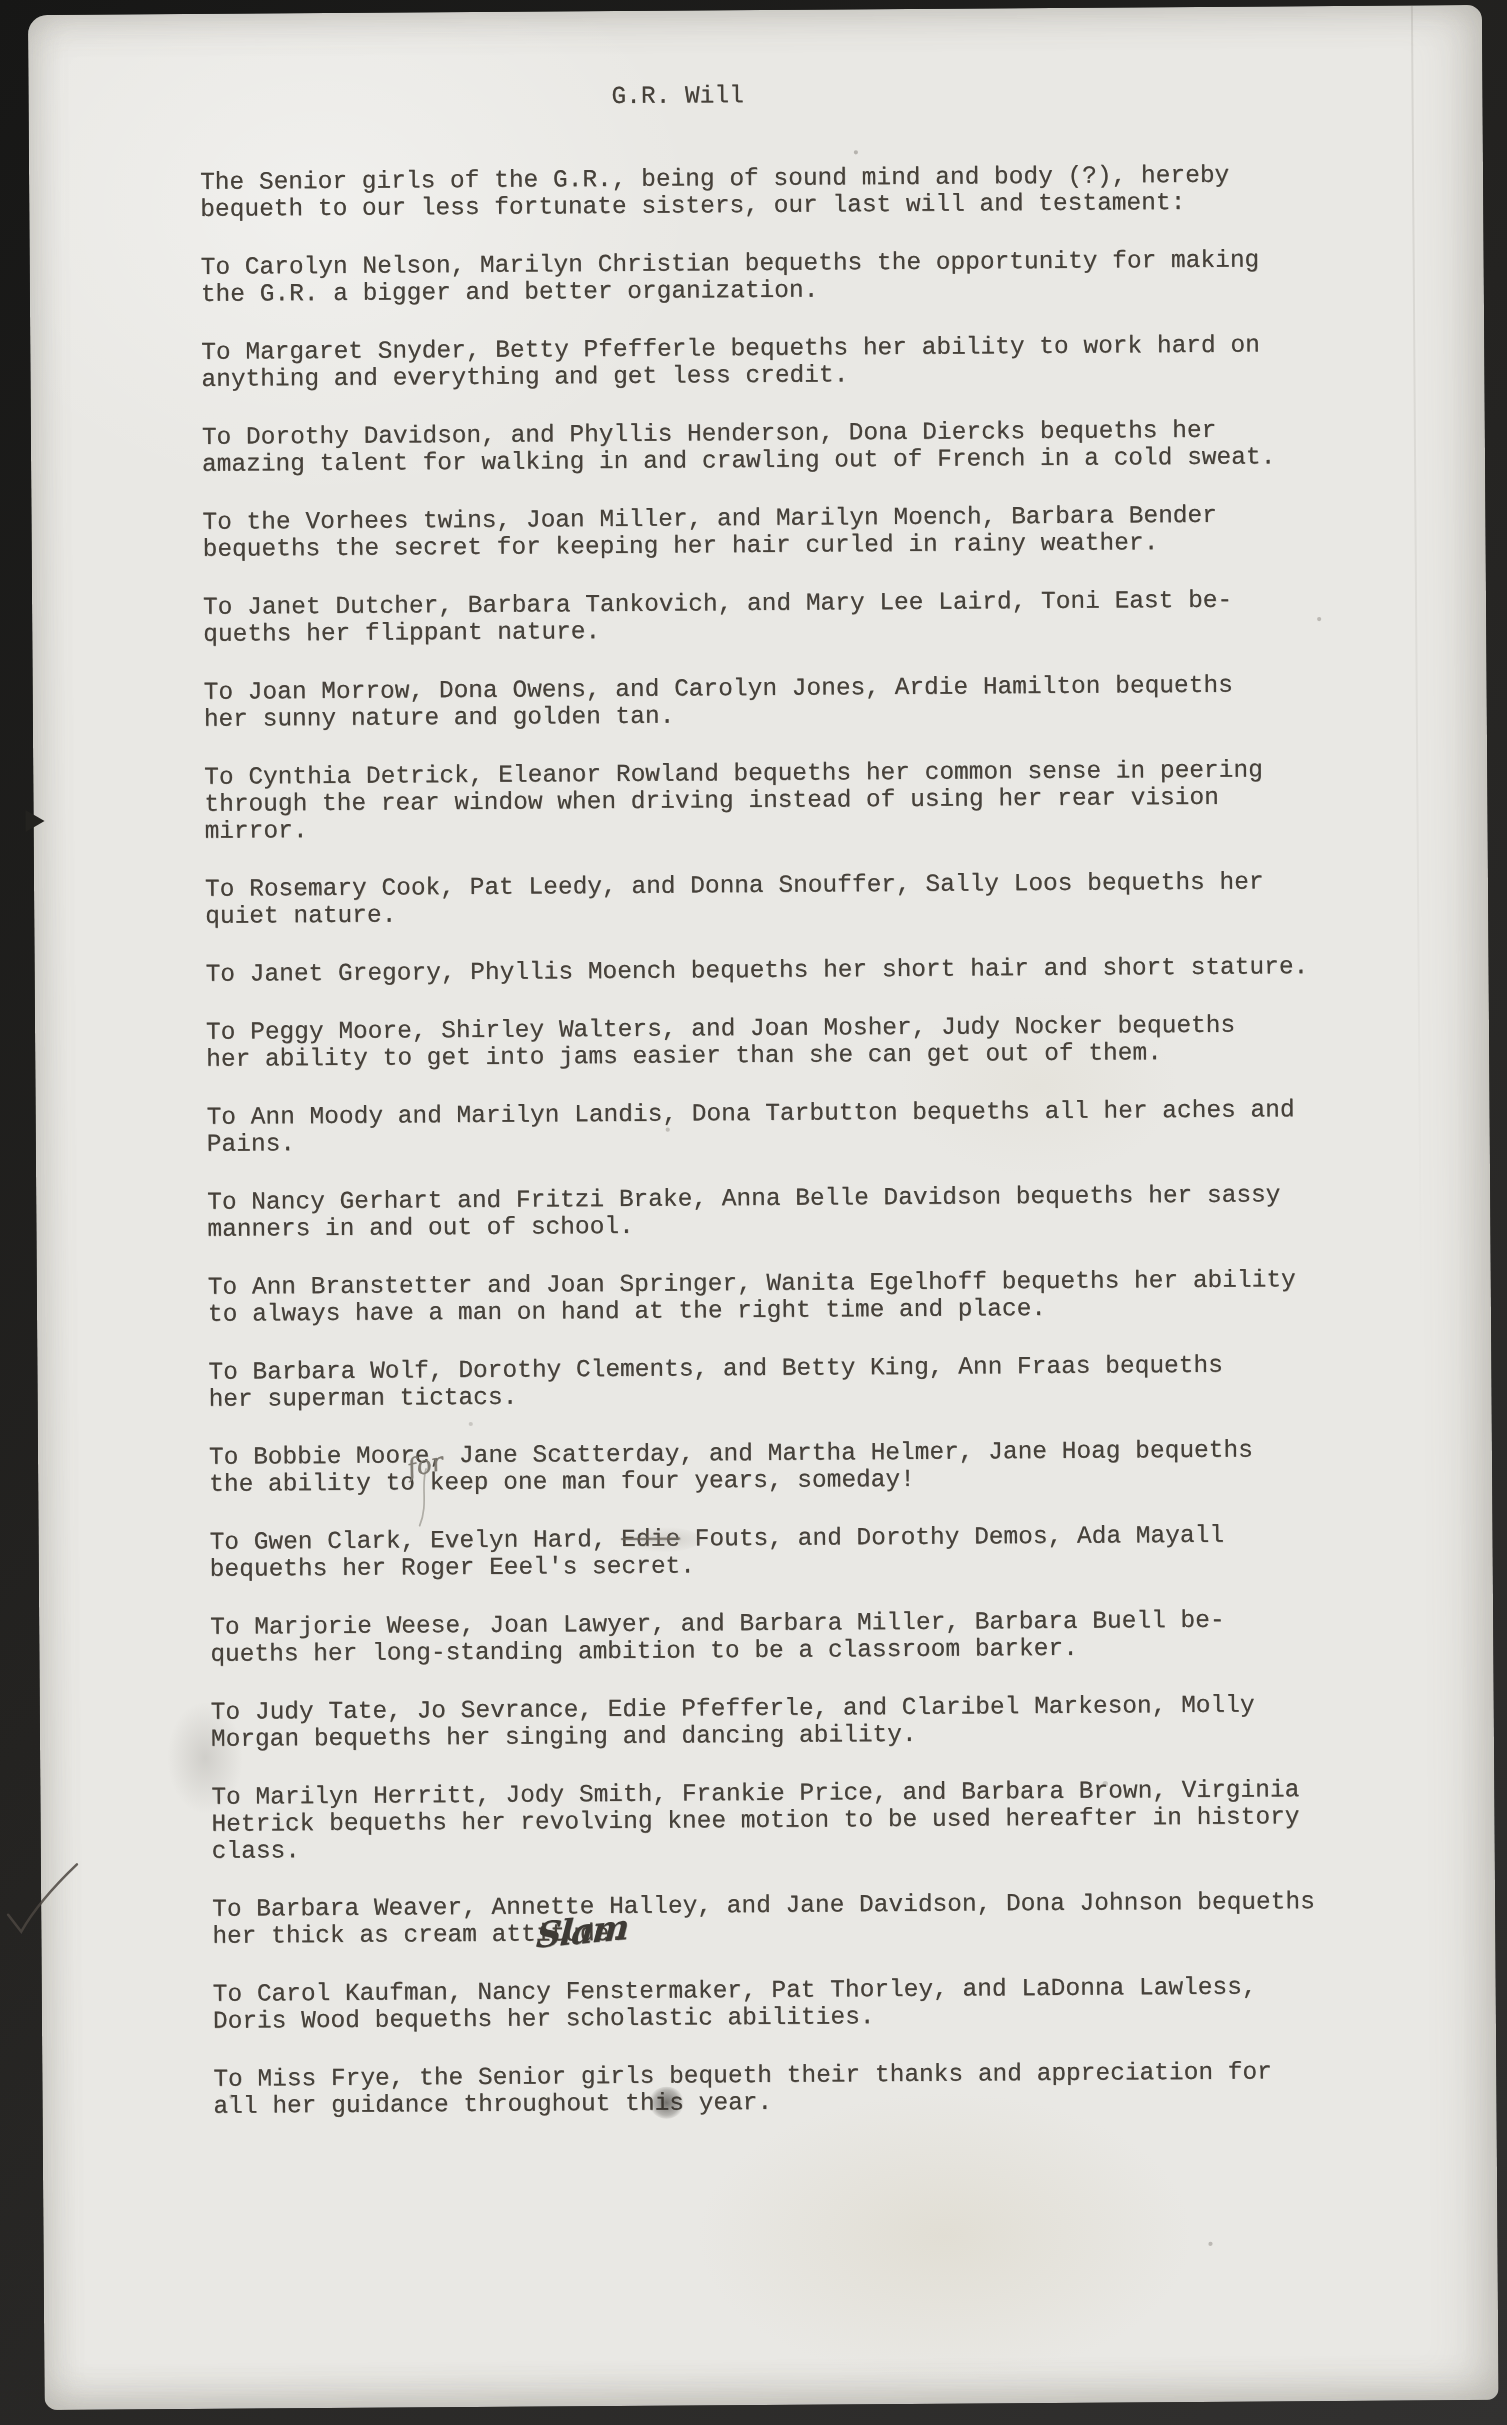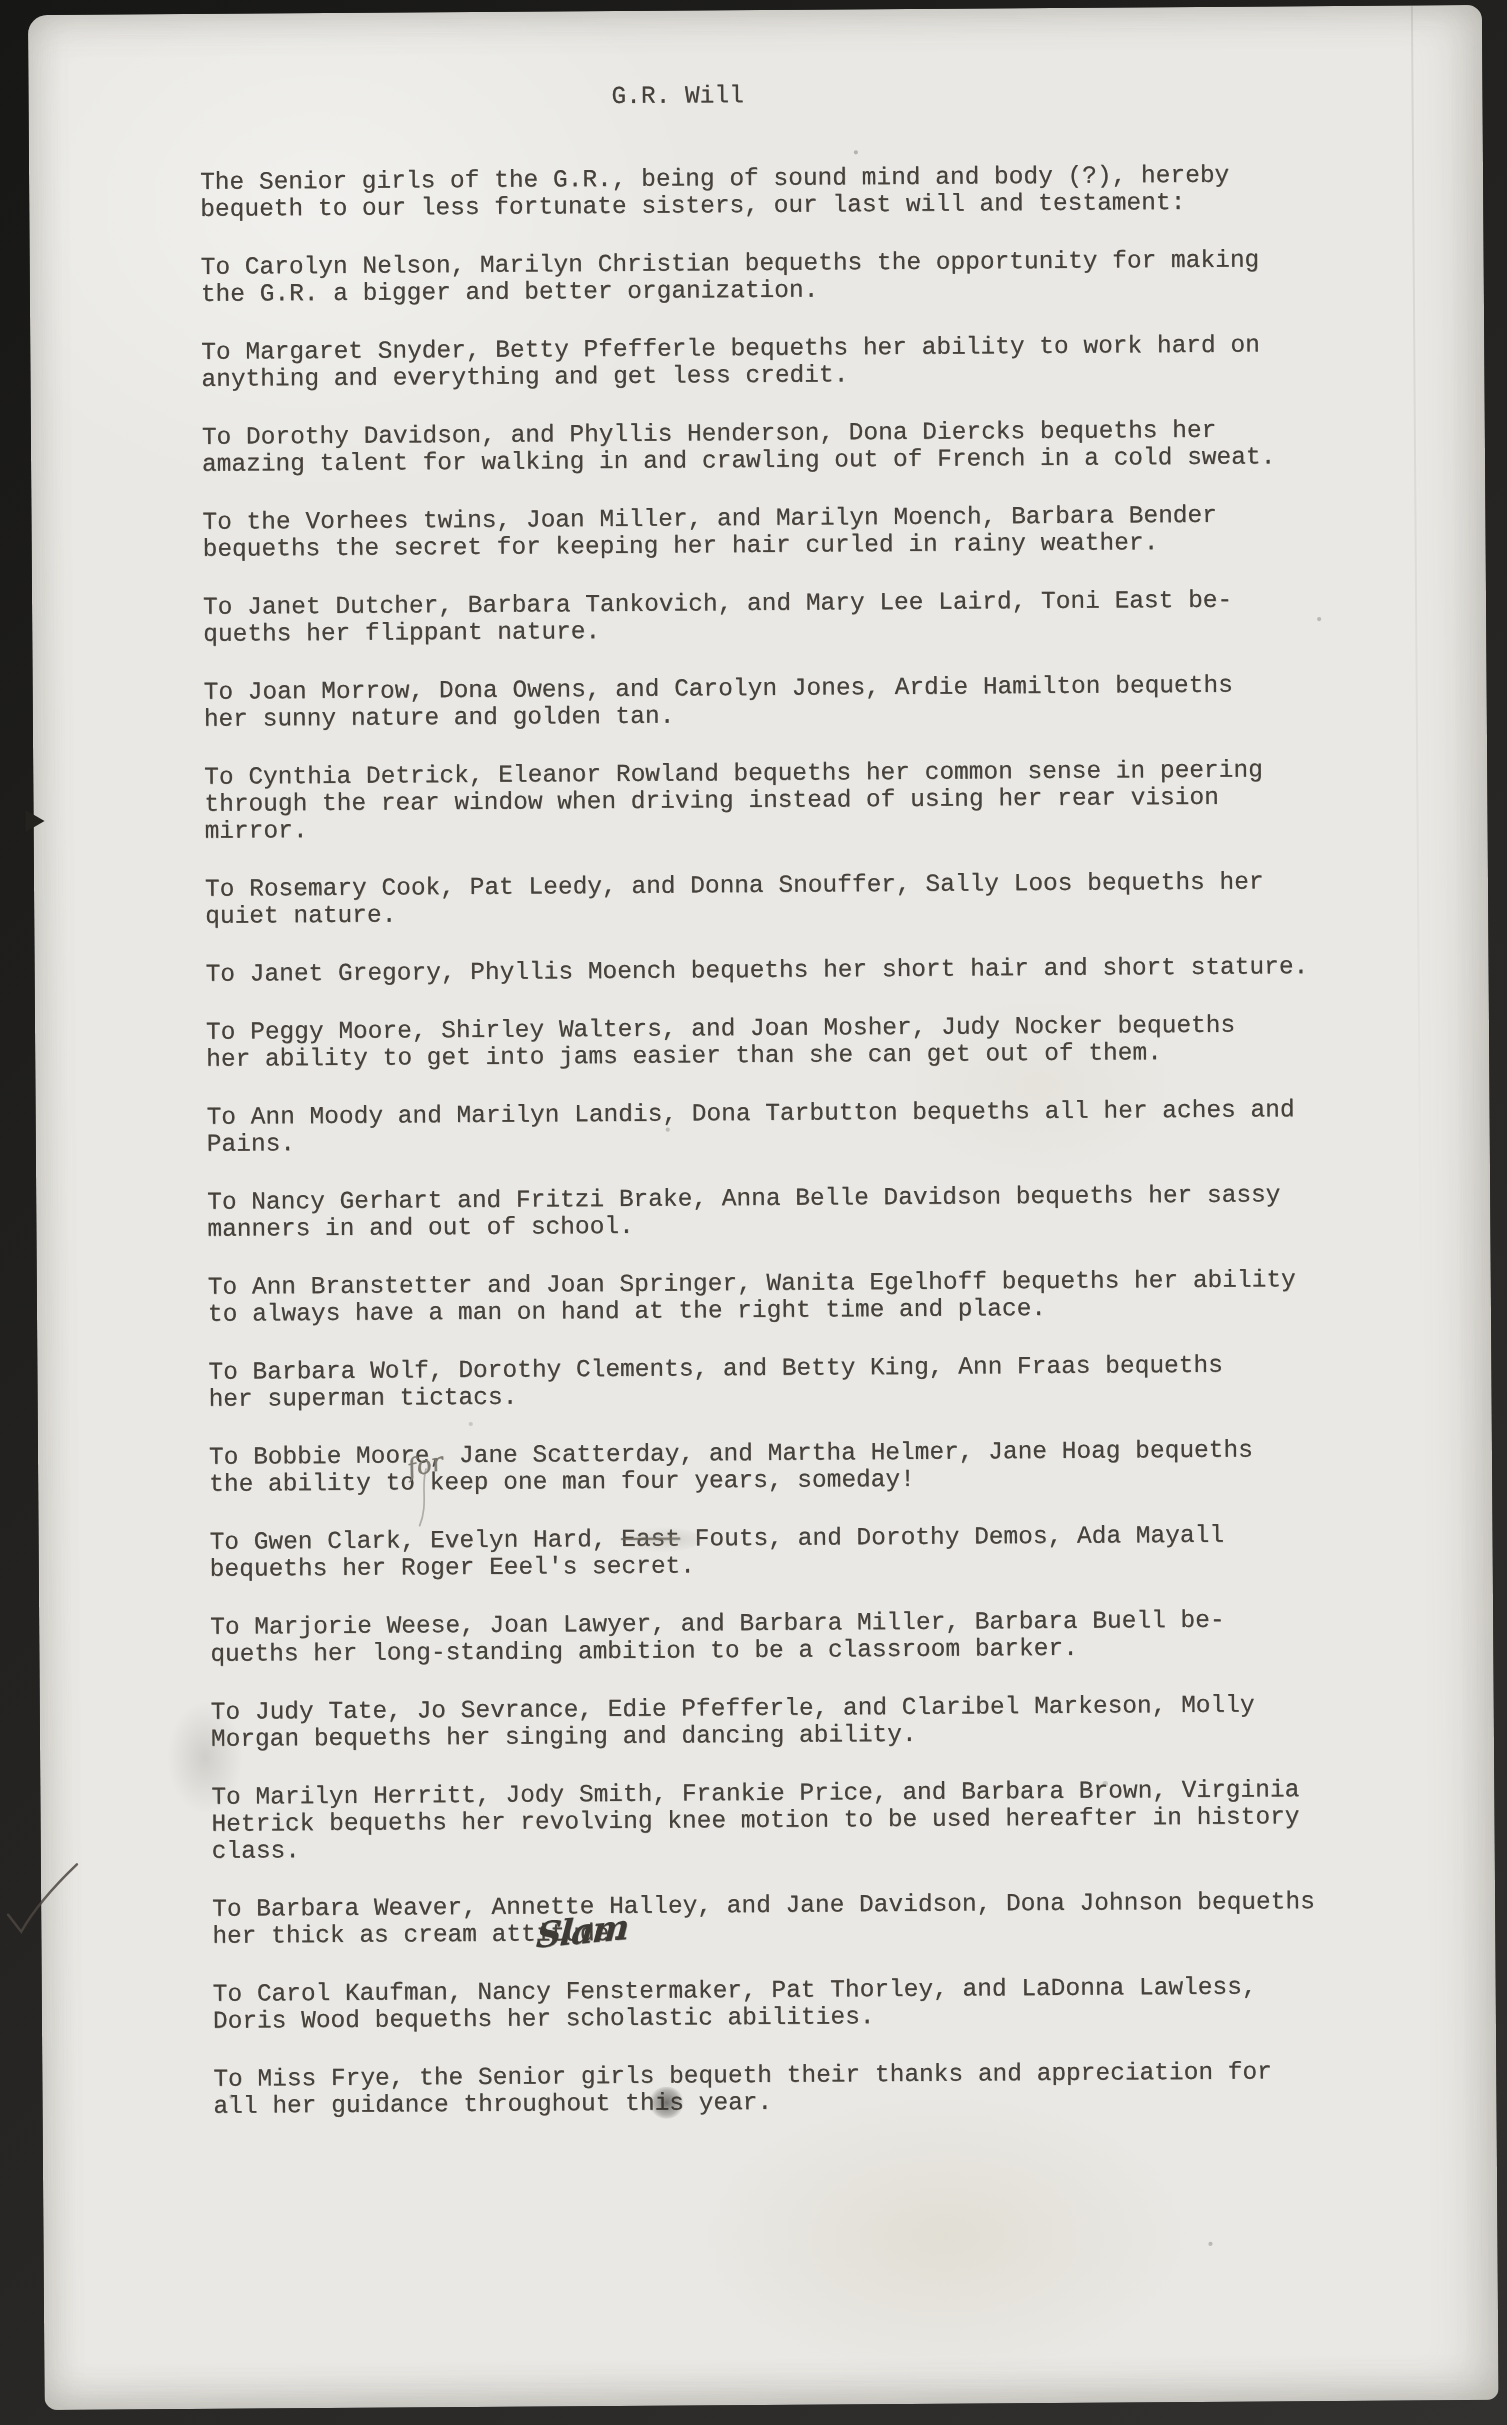--- a/index.html
+++ b/index.html
@@ -178,21 +178,21 @@
           </div>
           <div class="para">
             <div class="line"><span class="u-lead">To</span> Barbara Wolf, Dorothy Clements, and Betty King, Ann Fraas bequeths</div>
             <div class="line">her superman tictacs.</div>
           </div>
           <div class="para">
             <div class="line"><span class="u-lead">To</span> Bobbie Moore, Jane Scatterday, and Martha Helmer, Jane Hoag bequeths</div>
             <div class="line">the ability to keep one man four years, someday!</div>
           </div>
           <div class="para">
-            <div class="line"><span class="u-lead">To</span> Gwen Clark, Evelyn Hard, <span class="strike">East</span> Fouts, and Dorothy Demos, Ada Mayall</div>
+            <div class="line"><span class="u-lead">To</span> Gwen Clark, Evelyn Hard, <span class="strike">Edie</span> Fouts, and Dorothy Demos, Ada Mayall</div>
             <div class="line">bequeths her Roger Eeel's secret.</div>
           </div>
           <div class="para">
             <div class="line"><span class="u-lead">To</span> Marjorie Weese, Joan Lawyer, and Barbara Miller, Barbara Buell be-</div>
             <div class="line">queths her long-standing ambition to be a classroom barker.</div>
           </div>
           <div class="para">
             <div class="line"><span class="u-lead">To</span> Judy Tate, Jo Sevrance, Edie Pfefferle, and Claribel Markeson, Molly</div>
             <div class="line">Morgan bequeths her singing and dancing ability.</div>
           </div>

